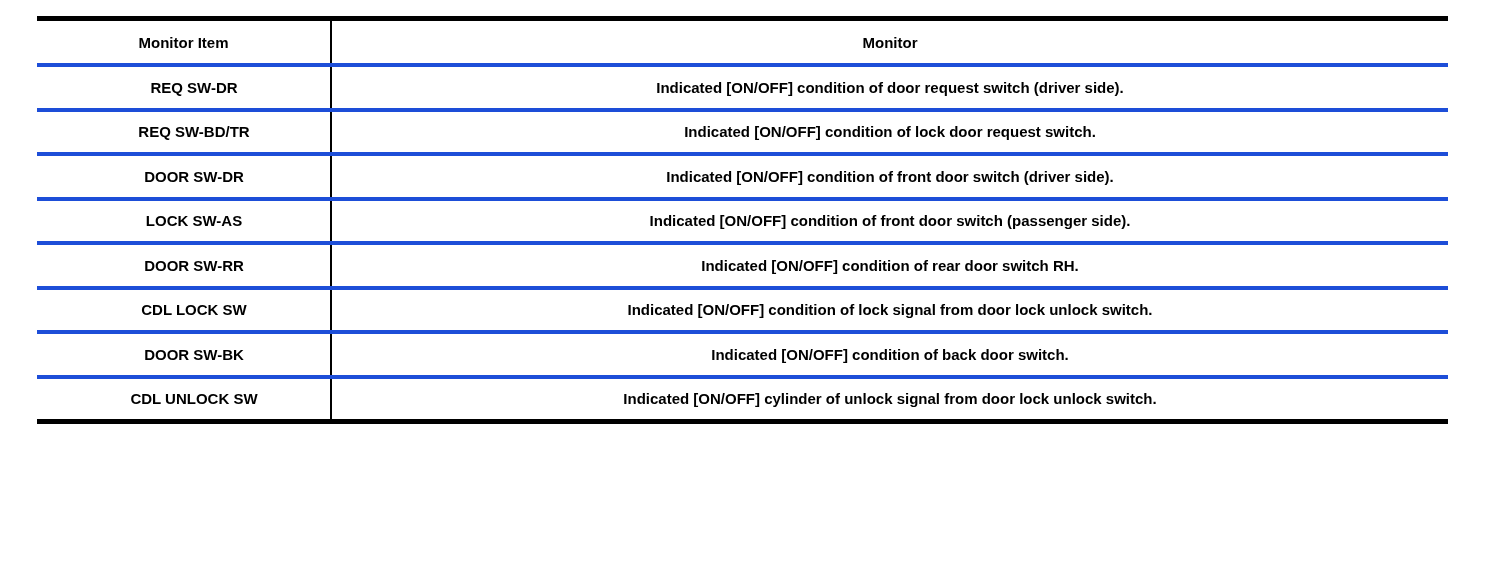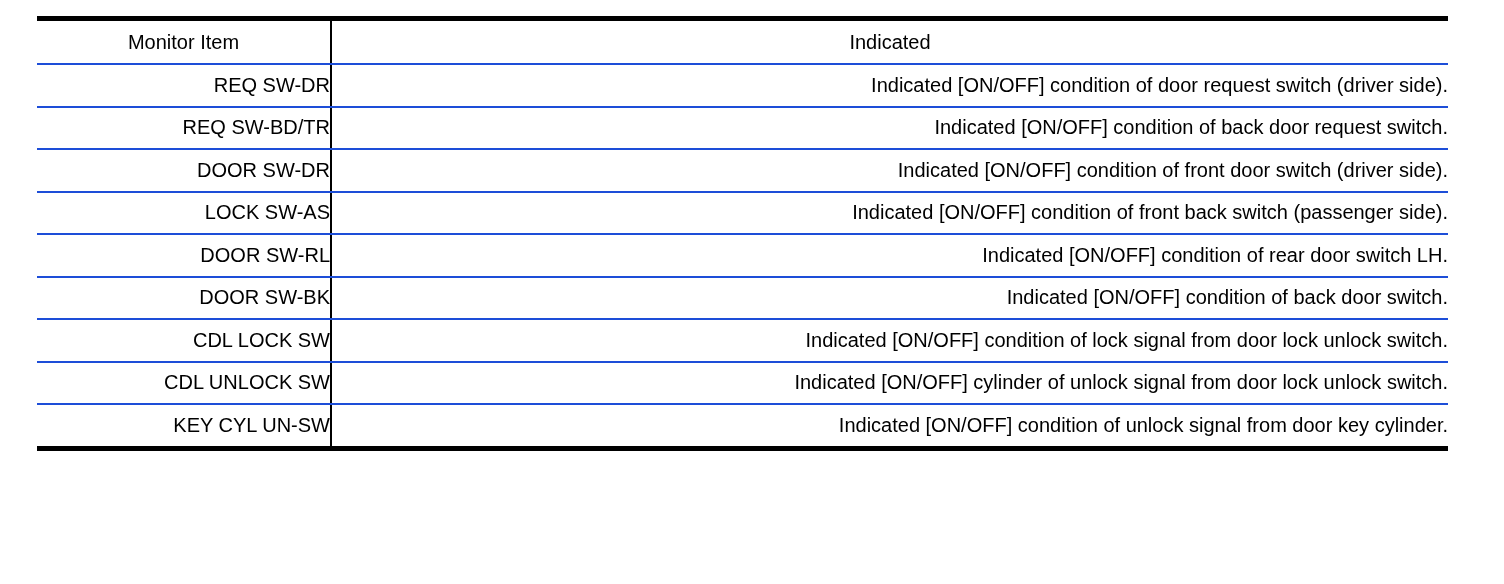--- a/index.html
+++ b/index.html
@@ -22,89 +22,85 @@
     position: absolute;
     left: 37px;
     top: 16px;
     width: 1411px;
     border-collapse: collapse;
     border-top: 5px solid #000;
     border-bottom: 5px solid #000;
     table-layout: fixed;
   }
   th, td {
-    border-bottom: 2px solid #1d4ed8;
-    font-size: 20px;
-    font-weight: 400;
+    border-bottom: 4px solid #1d4ed8;
+    font-size: 15px;
+    font-weight: 700;
     vertical-align: middle;
     padding: 0;
     white-space: nowrap;
     overflow: hidden;
   }
   th {
     height: 42px;
     text-align: center;
   }
   td {
     height: 40.5px;
-    text-align: right;
+    text-align: center;
   }
   .col-item {
     width: 293px;
     border-right: 2px solid #000;
   }
   td.col-item {
     padding-left: 21px;
   }
   td.col-contents {
   }
 </style>
 </head>
 <body>
 
 <div class="page">
   <table class="monitor-table">
     <thead>
       <tr>
         <th class="col-item">Monitor Item</th>
-        <th class="col-contents">Indicated</th>
+        <th class="col-contents">Monitor</th>
       </tr>
     </thead>
     <tbody>
       <tr>
         <td class="col-item">REQ SW-DR</td>
         <td class="col-contents">Indicated [ON/OFF] condition of door request switch (driver side).</td>
       </tr>
       <tr>
         <td class="col-item">REQ SW-BD/TR</td>
-        <td class="col-contents">Indicated [ON/OFF] condition of back door request switch.</td>
+        <td class="col-contents">Indicated [ON/OFF] condition of lock door request switch.</td>
       </tr>
       <tr>
         <td class="col-item">DOOR SW-DR</td>
         <td class="col-contents">Indicated [ON/OFF] condition of front door switch (driver side).</td>
       </tr>
       <tr>
         <td class="col-item">LOCK SW-AS</td>
-        <td class="col-contents">Indicated [ON/OFF] condition of front back switch (passenger side).</td>
+        <td class="col-contents">Indicated [ON/OFF] condition of front door switch (passenger side).</td>
       </tr>
       <tr>
-        <td class="col-item">DOOR SW-RL</td>
-        <td class="col-contents">Indicated [ON/OFF] condition of rear door switch LH.</td>
+        <td class="col-item">DOOR SW-RR</td>
+        <td class="col-contents">Indicated [ON/OFF] condition of rear door switch RH.</td>
+      </tr>
+      <tr>
+        <td class="col-item">CDL LOCK SW</td>
+        <td class="col-contents">Indicated [ON/OFF] condition of lock signal from door lock unlock switch.</td>
       </tr>
       <tr>
         <td class="col-item">DOOR SW-BK</td>
         <td class="col-contents">Indicated [ON/OFF] condition of back door switch.</td>
       </tr>
       <tr>
-        <td class="col-item">CDL LOCK SW</td>
-        <td class="col-contents">Indicated [ON/OFF] condition of lock signal from door lock unlock switch.</td>
-      </tr>
-      <tr>
         <td class="col-item">CDL UNLOCK SW</td>
         <td class="col-contents">Indicated [ON/OFF] cylinder of unlock signal from door lock unlock switch.</td>
-      </tr>
-      <tr>
-        <td class="col-item">KEY CYL UN-SW</td>
-        <td class="col-contents">Indicated [ON/OFF] condition of unlock signal from door key cylinder.</td>
       </tr>
     </tbody>
   </table>
 </div>
 
 </body></html>

